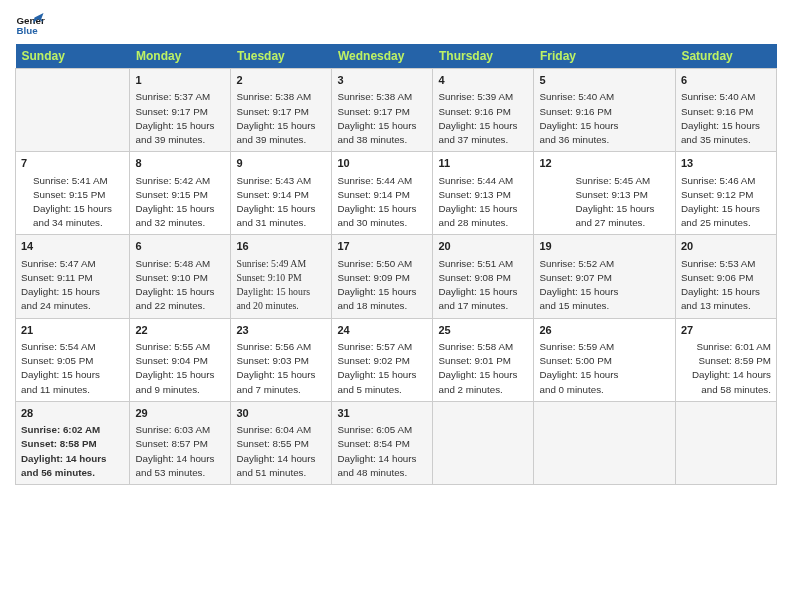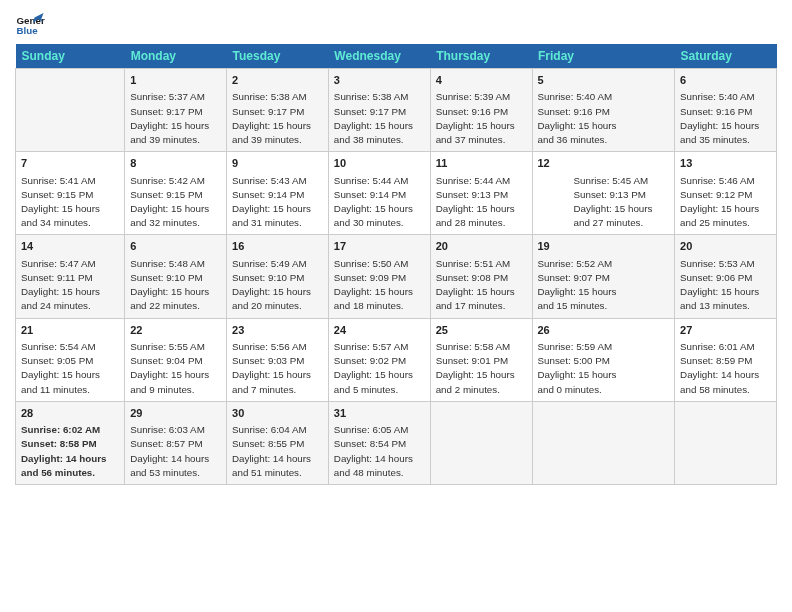--- a/index.html
+++ b/index.html
@@ -42,21 +42,21 @@
       font-size: 14px;
       color: #444;
     }
     table {
       width: 100%;
       border-collapse: collapse;
       font-size: 10.5px;
     }
     thead tr th {
       background-color: #2563a8;
-      color: #5eead4;
+      color: #bef264;
       padding: 5px 6px;
       text-align: left;
       font-size: 12px;
       font-weight: bold;
     }
     tbody tr td {
       border: 1px solid #ccc;
       padding: 4px 5px;
       vertical-align: top;
       line-height: 1.4;
@@ -153,21 +153,21 @@
             <div class="day-number">6</div>
             <div class="day-info" style="white-space: pre-line;">Sunrise: 5:40 AM
 Sunset: 9:16 PM
 Daylight: 15 hours
 and 35 minutes.</div>
           </td>
         </tr>
         <tr>
           <td>
             <div class="day-number">7</div>
-            <div class="day-info" style="white-space: pre-line;">Sunrise: 5:41 AM
+            <div class="day-info" style="white-space: pre-line; margin-left: 12px;">Sunrise: 5:41 AM
 Sunset: 9:15 PM
 Daylight: 15 hours
 and 34 minutes.</div>
           </td>
           <td>
             <div class="day-number">8</div>
             <div class="day-info" style="white-space: pre-line;">Sunrise: 5:42 AM
 Sunset: 9:15 PM
 Daylight: 15 hours
 and 32 minutes.</div>
@@ -218,21 +218,21 @@
           </td>
           <td>
             <div class="day-number">6</div>
             <div class="day-info" style="white-space: pre-line;">Sunrise: 5:48 AM
 Sunset: 9:10 PM
 Daylight: 15 hours
 and 22 minutes.</div>
           </td>
           <td>
             <div class="day-number">16</div>
-            <div class="day-info" style="white-space: pre-line;">Sunrise: 5:49 AM
+            <div class="day-info" style="white-space: pre-line; font-family: Liberation Serif, serif;">Sunrise: 5:49 AM
 Sunset: 9:10 PM
 Daylight: 15 hours
 and 20 minutes.</div>
           </td>
           <td>
             <div class="day-number">17</div>
             <div class="day-info" style="white-space: pre-line;">Sunrise: 5:50 AM
 Sunset: 9:09 PM
 Daylight: 15 hours
 and 18 minutes.</div>
@@ -297,21 +297,21 @@
           </td>
           <td>
             <div class="day-number">26</div>
             <div class="day-info" style="white-space: pre-line;">Sunrise: 5:59 AM
 Sunset: 5:00 PM
 Daylight: 15 hours
 and 0 minutes.</div>
           </td>
           <td>
             <div class="day-number">27</div>
-            <div class="day-info" style="white-space: pre-line;">Sunrise: 6:01 AM
+            <div class="day-info" style="white-space: pre-line; text-align: right;">Sunrise: 6:01 AM
 Sunset: 8:59 PM
 Daylight: 14 hours
 and 58 minutes.</div>
           </td>
         </tr>
         <tr>
           <td>
             <div class="day-number">28</div>
             <div class="day-info" style="white-space: pre-line; font-weight: bold;">Sunrise: 6:02 AM
 Sunset: 8:58 PM

